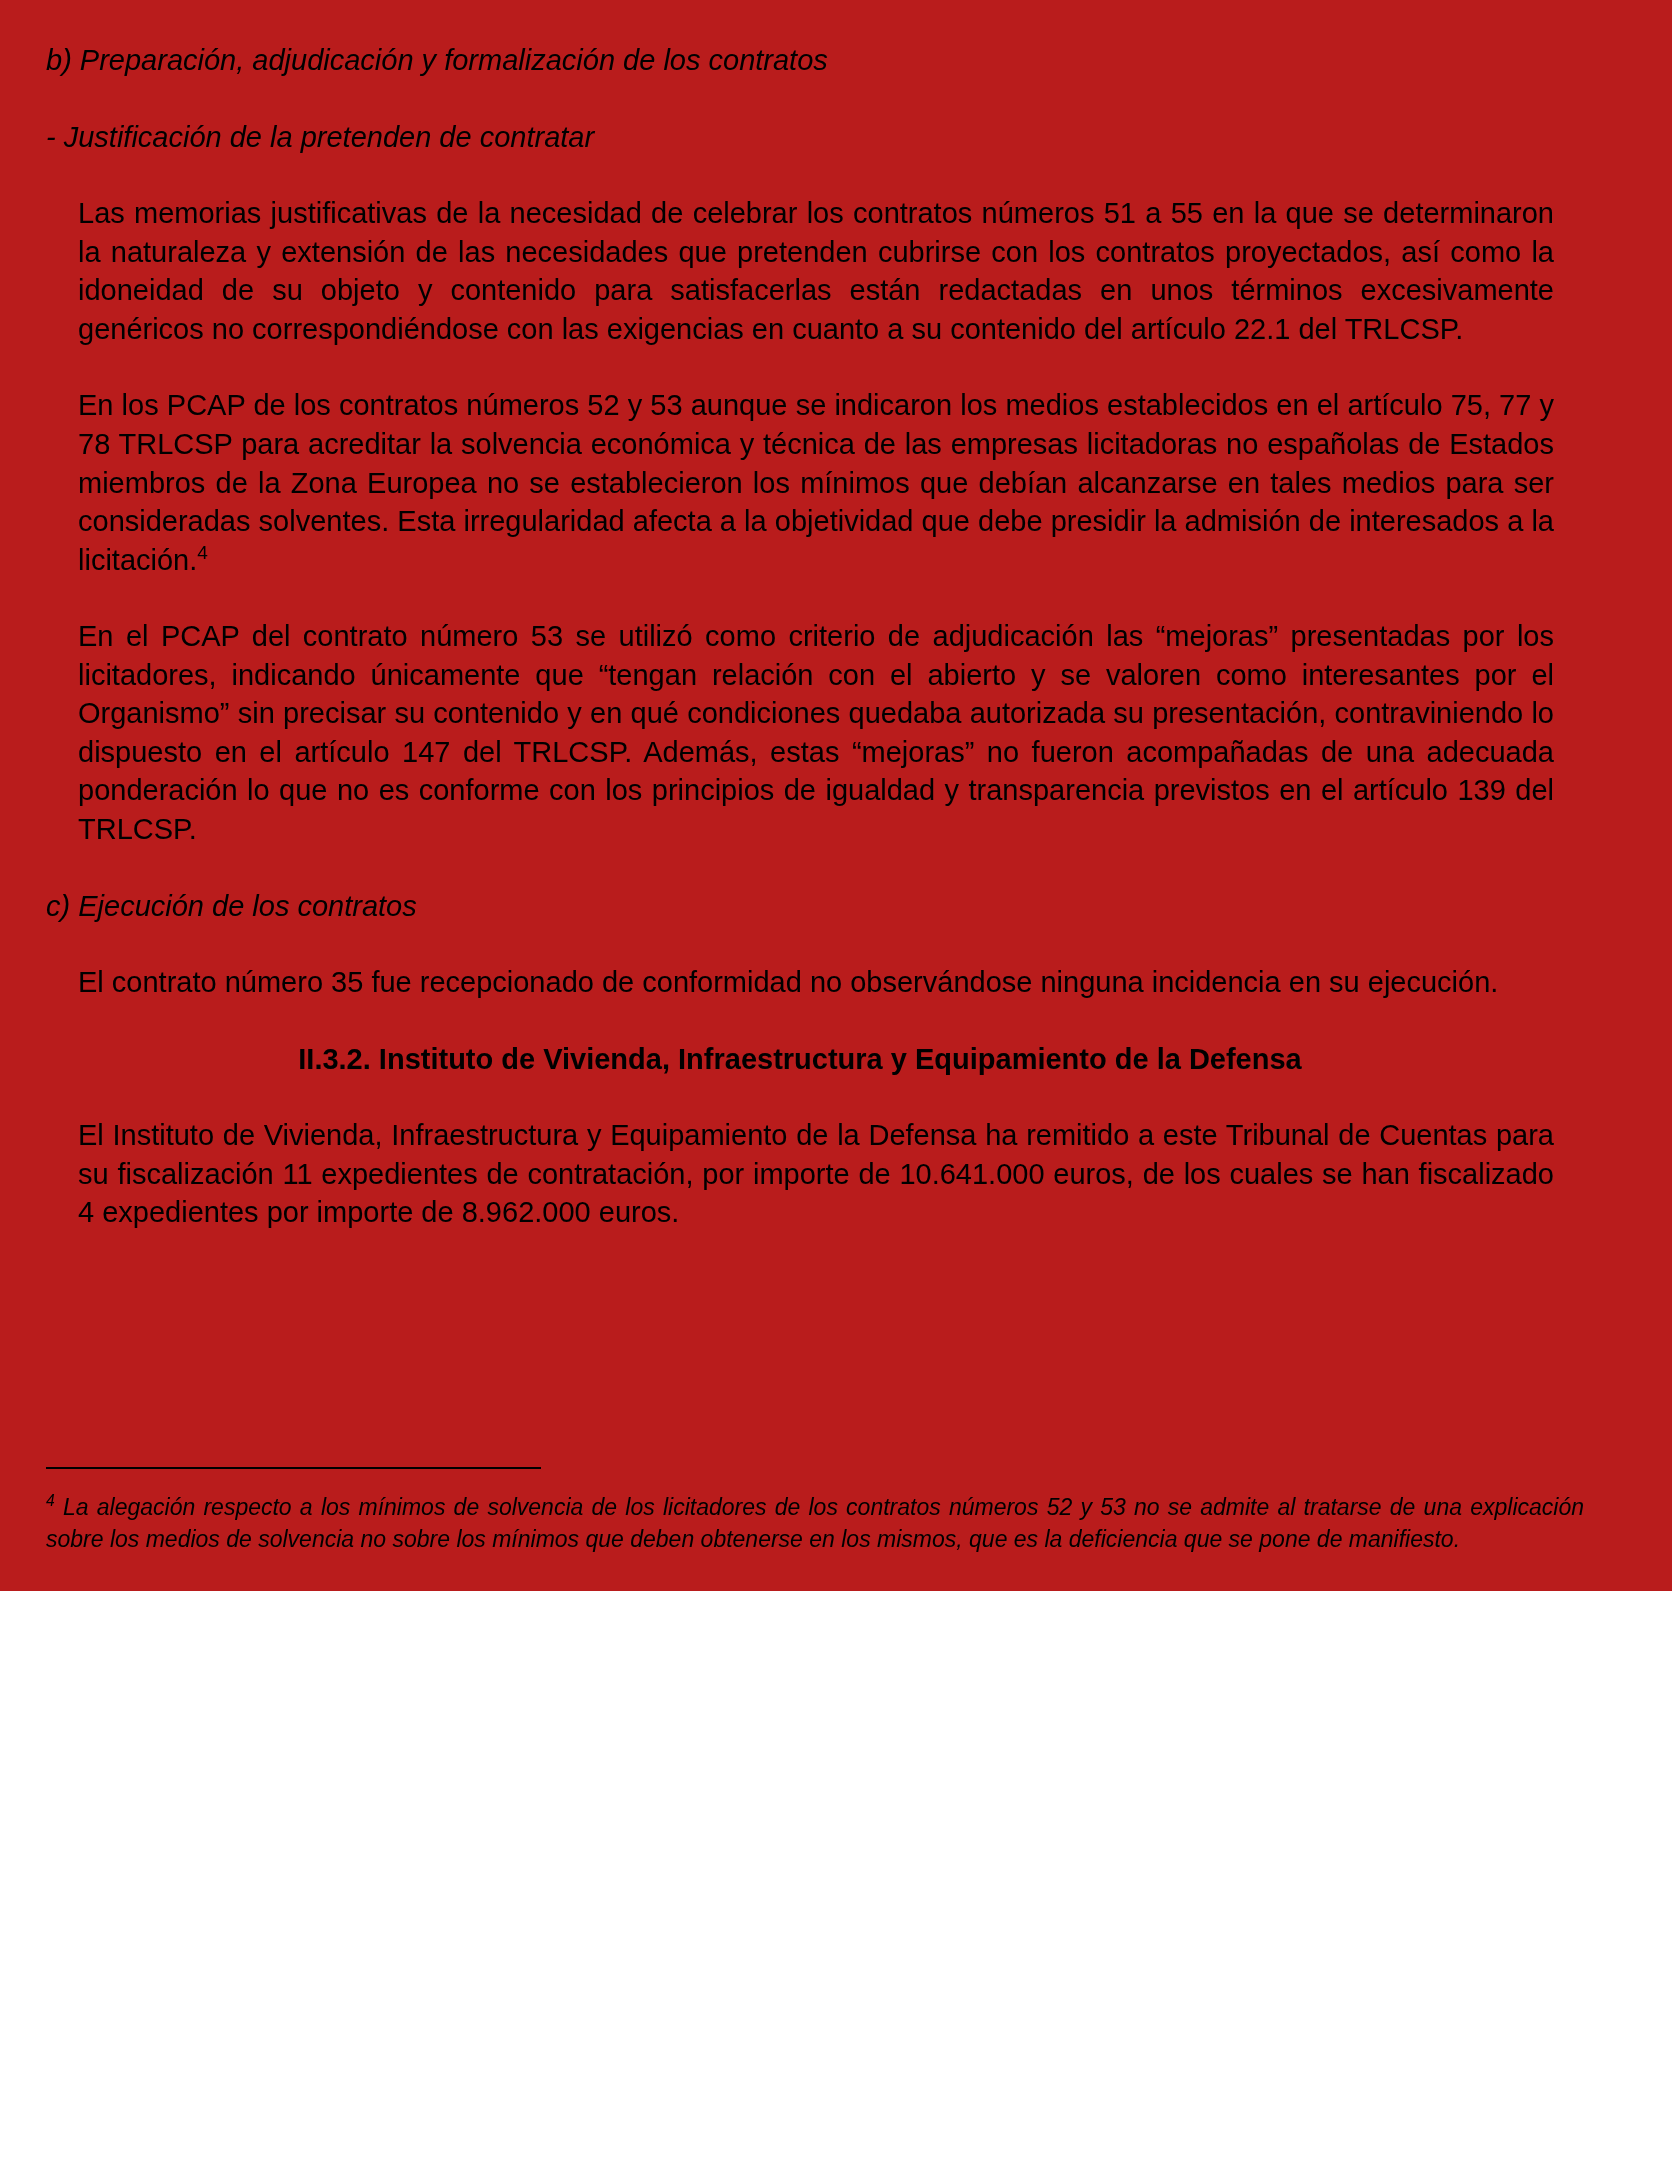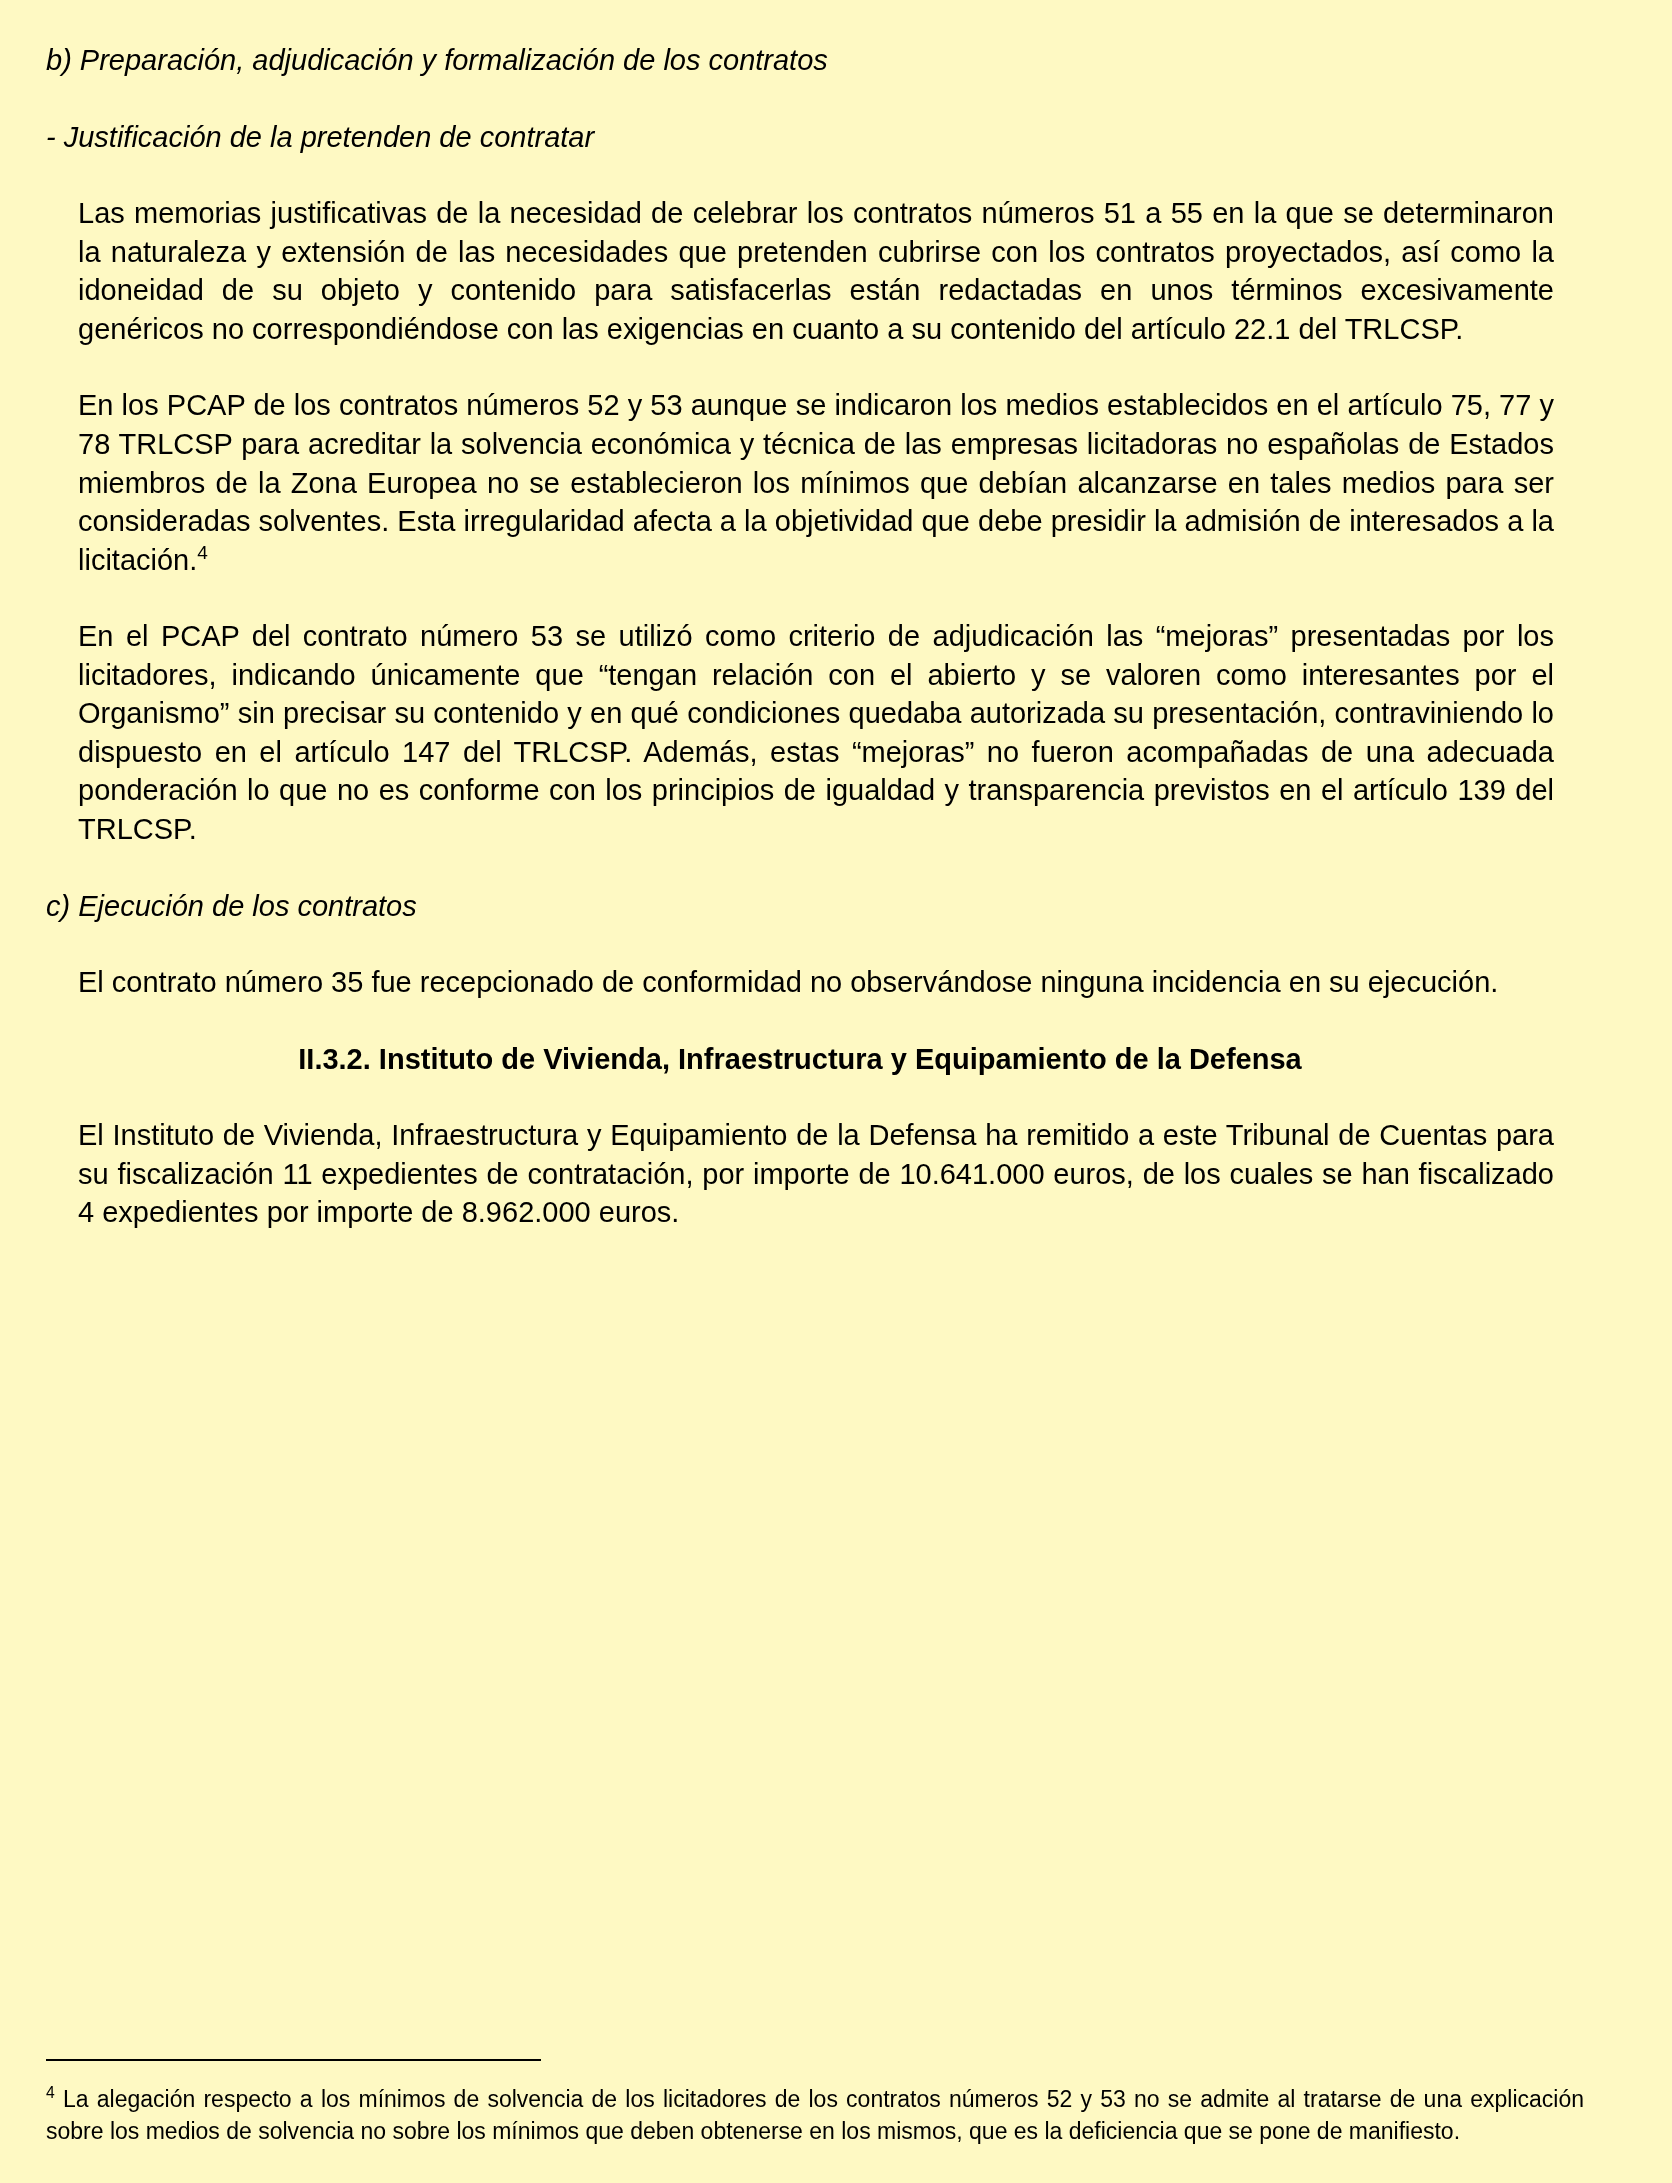--- a/index.html
+++ b/index.html
@@ -6,25 +6,25 @@
     margin: 0;
     padding: 0;
     background: #ffffff;
   }
   body {
     font-family: "Liberation Sans", sans-serif;
     color: #000000;
   }
   .page {
     width: 1672px;
-    height: 2183px;
+    height: 1591px;
     box-sizing: border-box;
     padding: 41px 118px 31px 46px;
     position: relative;
-    background: #fef9c3;
+    background: #b91c1c;
     overflow: hidden;
   }
   .content {
     width: 100%;
   }
   p {
     margin: 0;
     font-size: 29px;
     line-height: 1.33;
     text-align: justify;
@@ -66,20 +66,21 @@
     width: 495px;
     height: 0;
     border-top: 2.4px solid #000000;
     margin: 0 0 23.6px 0;
   }
   .footnote-text {
     font-size: 23px;
     line-height: 1.36;
     text-align: justify;
     margin: 0;
+    font-style: italic;
   }
   .footnote-text .sup {
     font-size: 15.7px;
   }
   .spacer-block {
     height: 370px;
   }
 </style>
 </head>
 <body>

